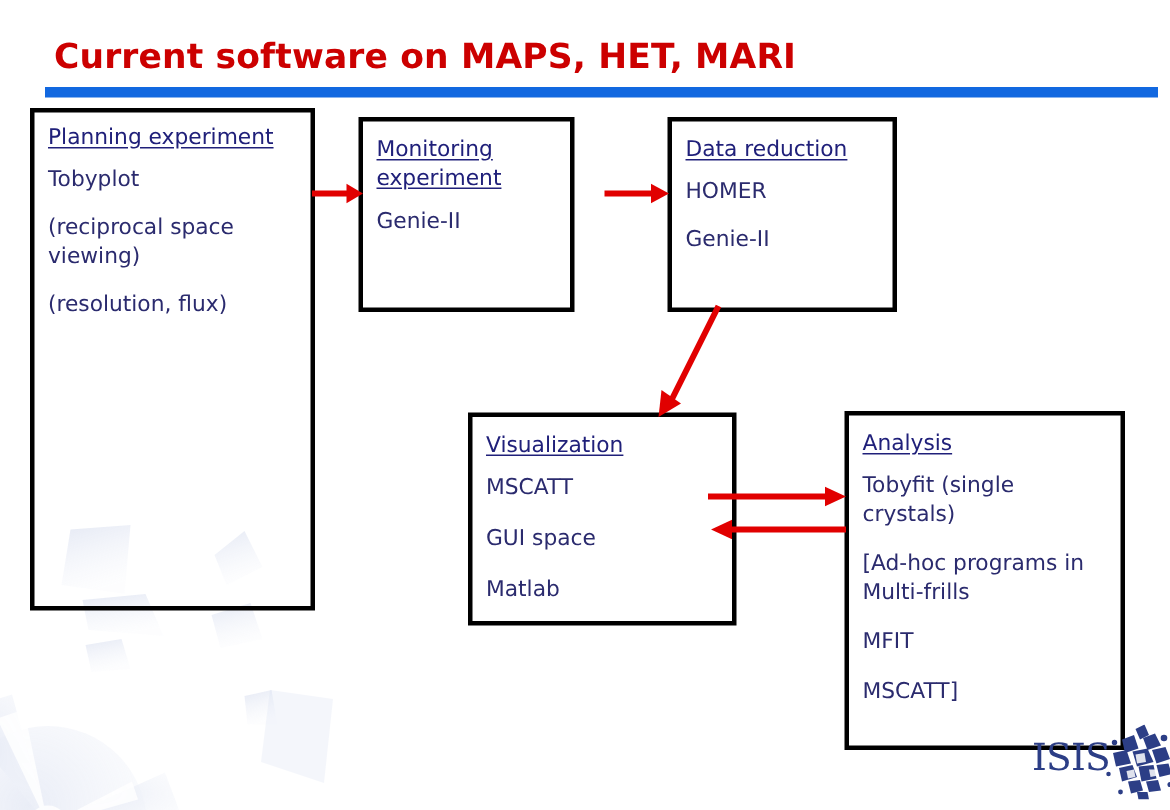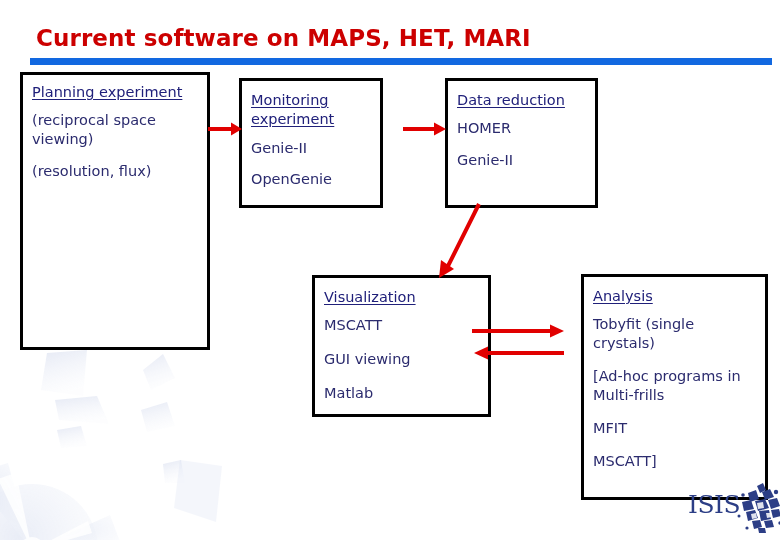--- a/index.html
+++ b/index.html
@@ -83,25 +83,25 @@
     font-family: "DejaVu Sans", sans-serif;
     font-size: 14.5px;
     color: #2B2B6E;
     line-height: 1.3;
     margin: 0 0 13px 0;
     font-weight: normal;
   }
   .bline:last-child { margin-bottom: 0; }
 
   
-  #box-planning     { left: 20px;  top: 72px;  width: 190px; height: 278px; text-decoration: underline; }
+  #box-planning     { left: 20px;  top: 72px;  width: 190px; height: 335px; text-decoration: underline; }
   #box-monitoring   { left: 239px; top: 78px;  width: 144px; height: 130px; }
   #box-datareduce   { left: 445px; top: 78px;  width: 153px; height: 130px; }
   #box-visualization{ left: 312px; top: 275px; width: 179px; height: 142px; }
-  #box-analysis     { left: 563px; top: 274px; width: 187px; height: 226px; margin-left: 18px; }
+  #box-analysis     { left: 563px; top: 274px; width: 187px; height: 226px; }
 
   #box-planning .box-inner { padding-top: 8px; }
   #box-analysis .bline { margin-bottom: 14px; }
   #box-visualization .bline { margin-bottom: 15px; }
 
   
   .arrow {
     position: absolute;
     pointer-events: none;
   }
@@ -184,46 +184,46 @@
       <path d="M10 0 L52 6 L46 62 L4 48 Z" fill="#ccd5ec" opacity="0.7"></path>
     </svg>
   </div>
 
   <div id="title">Current software on MAPS, HET, MARI</div>
   <div id="title-rule"></div>
 
   <div class="box" id="box-planning">
     <div class="box-inner">
       <div class="bhead">Planning experiment</div>
+      <div class="bline">Tobyplot</div>
       <div class="bline">(reciprocal space viewing)</div>
       <div class="bline">(resolution, flux)</div>
     </div>
   </div>
 
   <div class="box" id="box-monitoring">
     <div class="box-inner">
       <div class="bhead">Monitoring experiment</div>
       <div class="bline">Genie-II</div>
-      <div class="bline">OpenGenie</div>
     </div>
   </div>
 
   <div class="box" id="box-datareduce">
     <div class="box-inner">
       <div class="bhead">Data reduction</div>
       <div class="bline">HOMER</div>
       <div class="bline">Genie-II</div>
     </div>
   </div>
 
   <div class="box" id="box-visualization">
     <div class="box-inner">
       <div class="bhead">Visualization</div>
       <div class="bline">MSCATT</div>
-      <div class="bline">GUI viewing</div>
+      <div class="bline">GUI space</div>
       <div class="bline">Matlab</div>
     </div>
   </div>
 
   <div class="box" id="box-analysis">
     <div class="box-inner">
       <div class="bhead">Analysis</div>
       <div class="bline">Tobyfit (single crystals)</div>
       <div class="bline">[Ad-hoc programs in Multi-frills</div>
       <div class="bline">MFIT</div>

